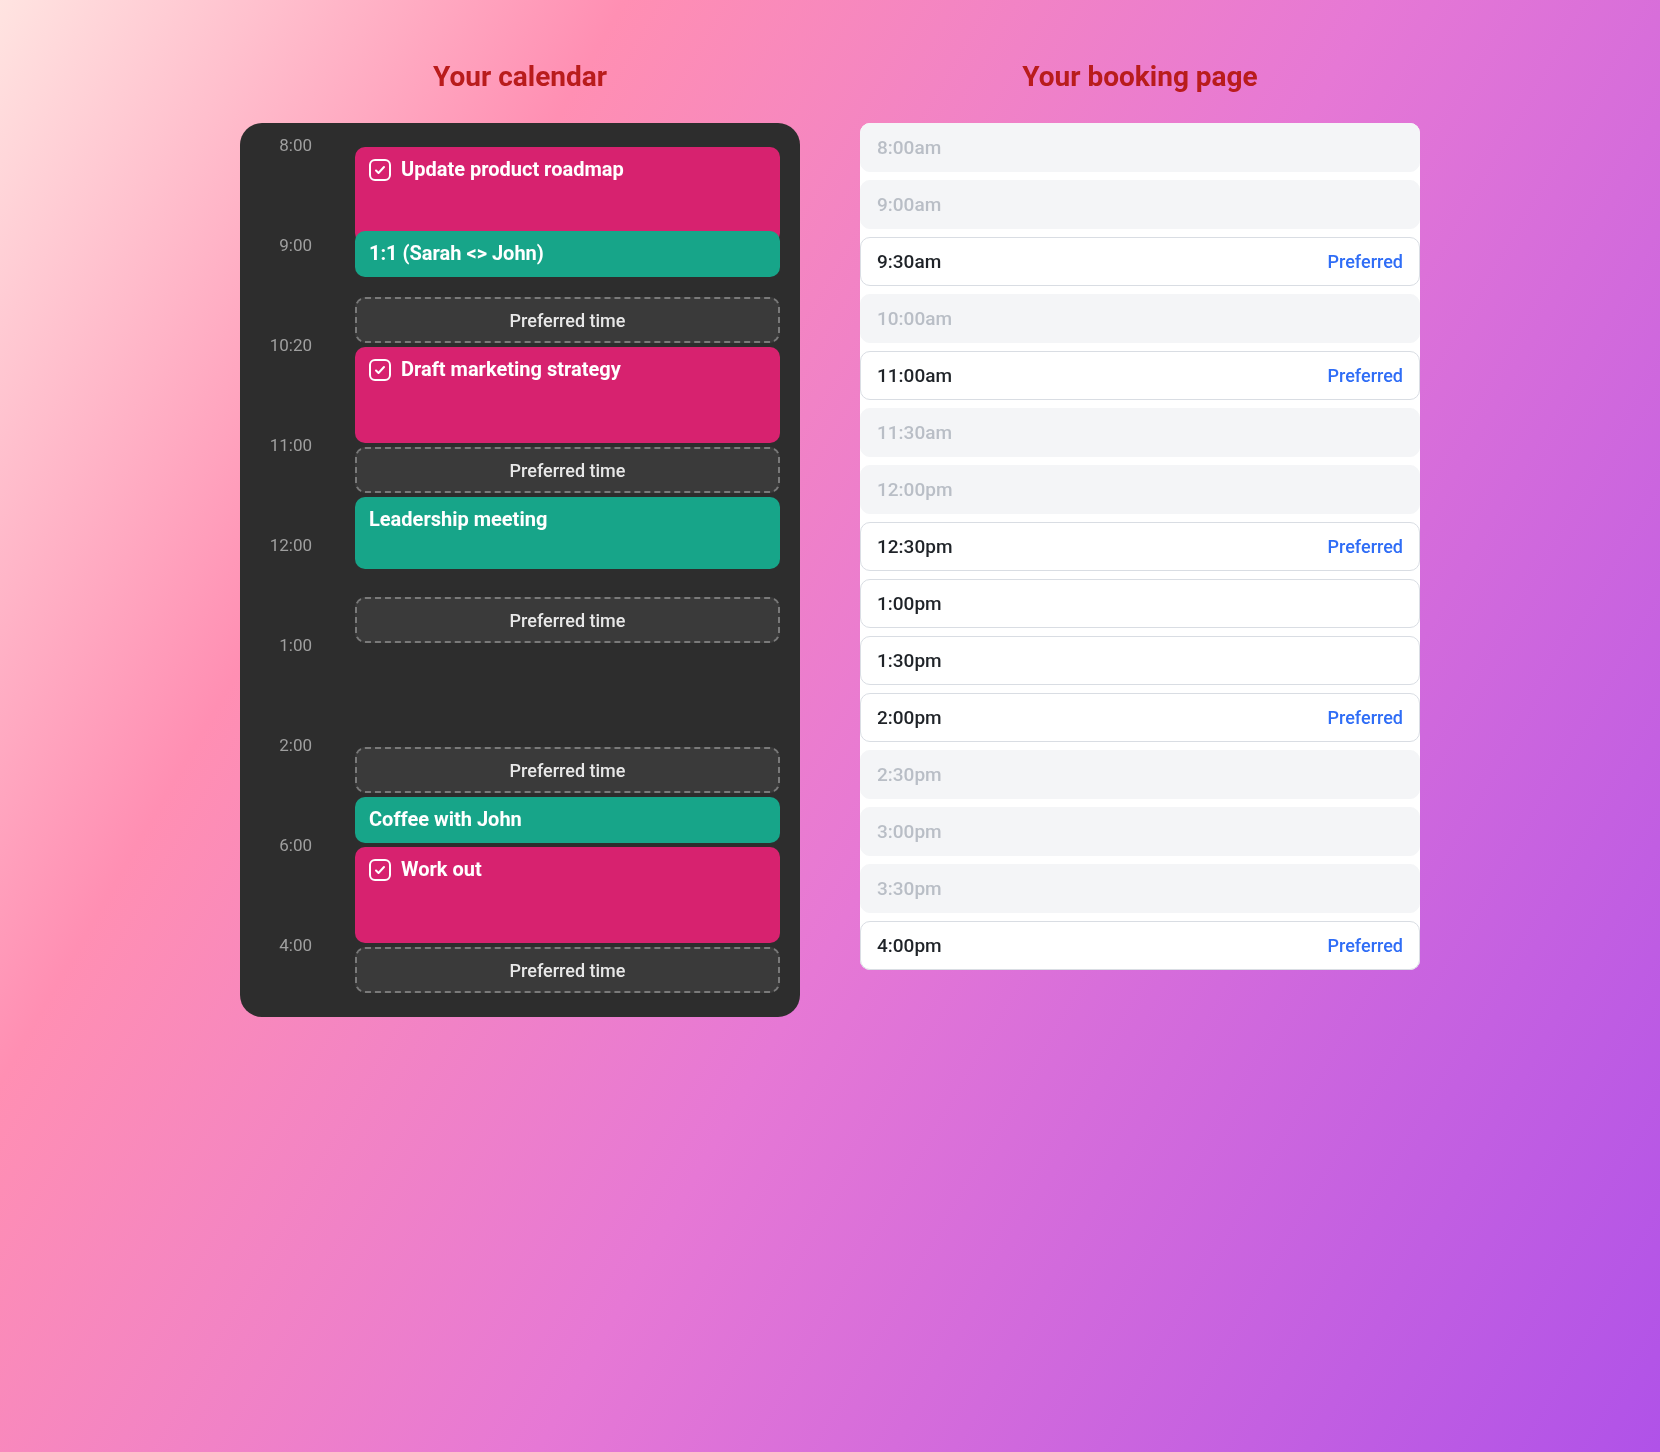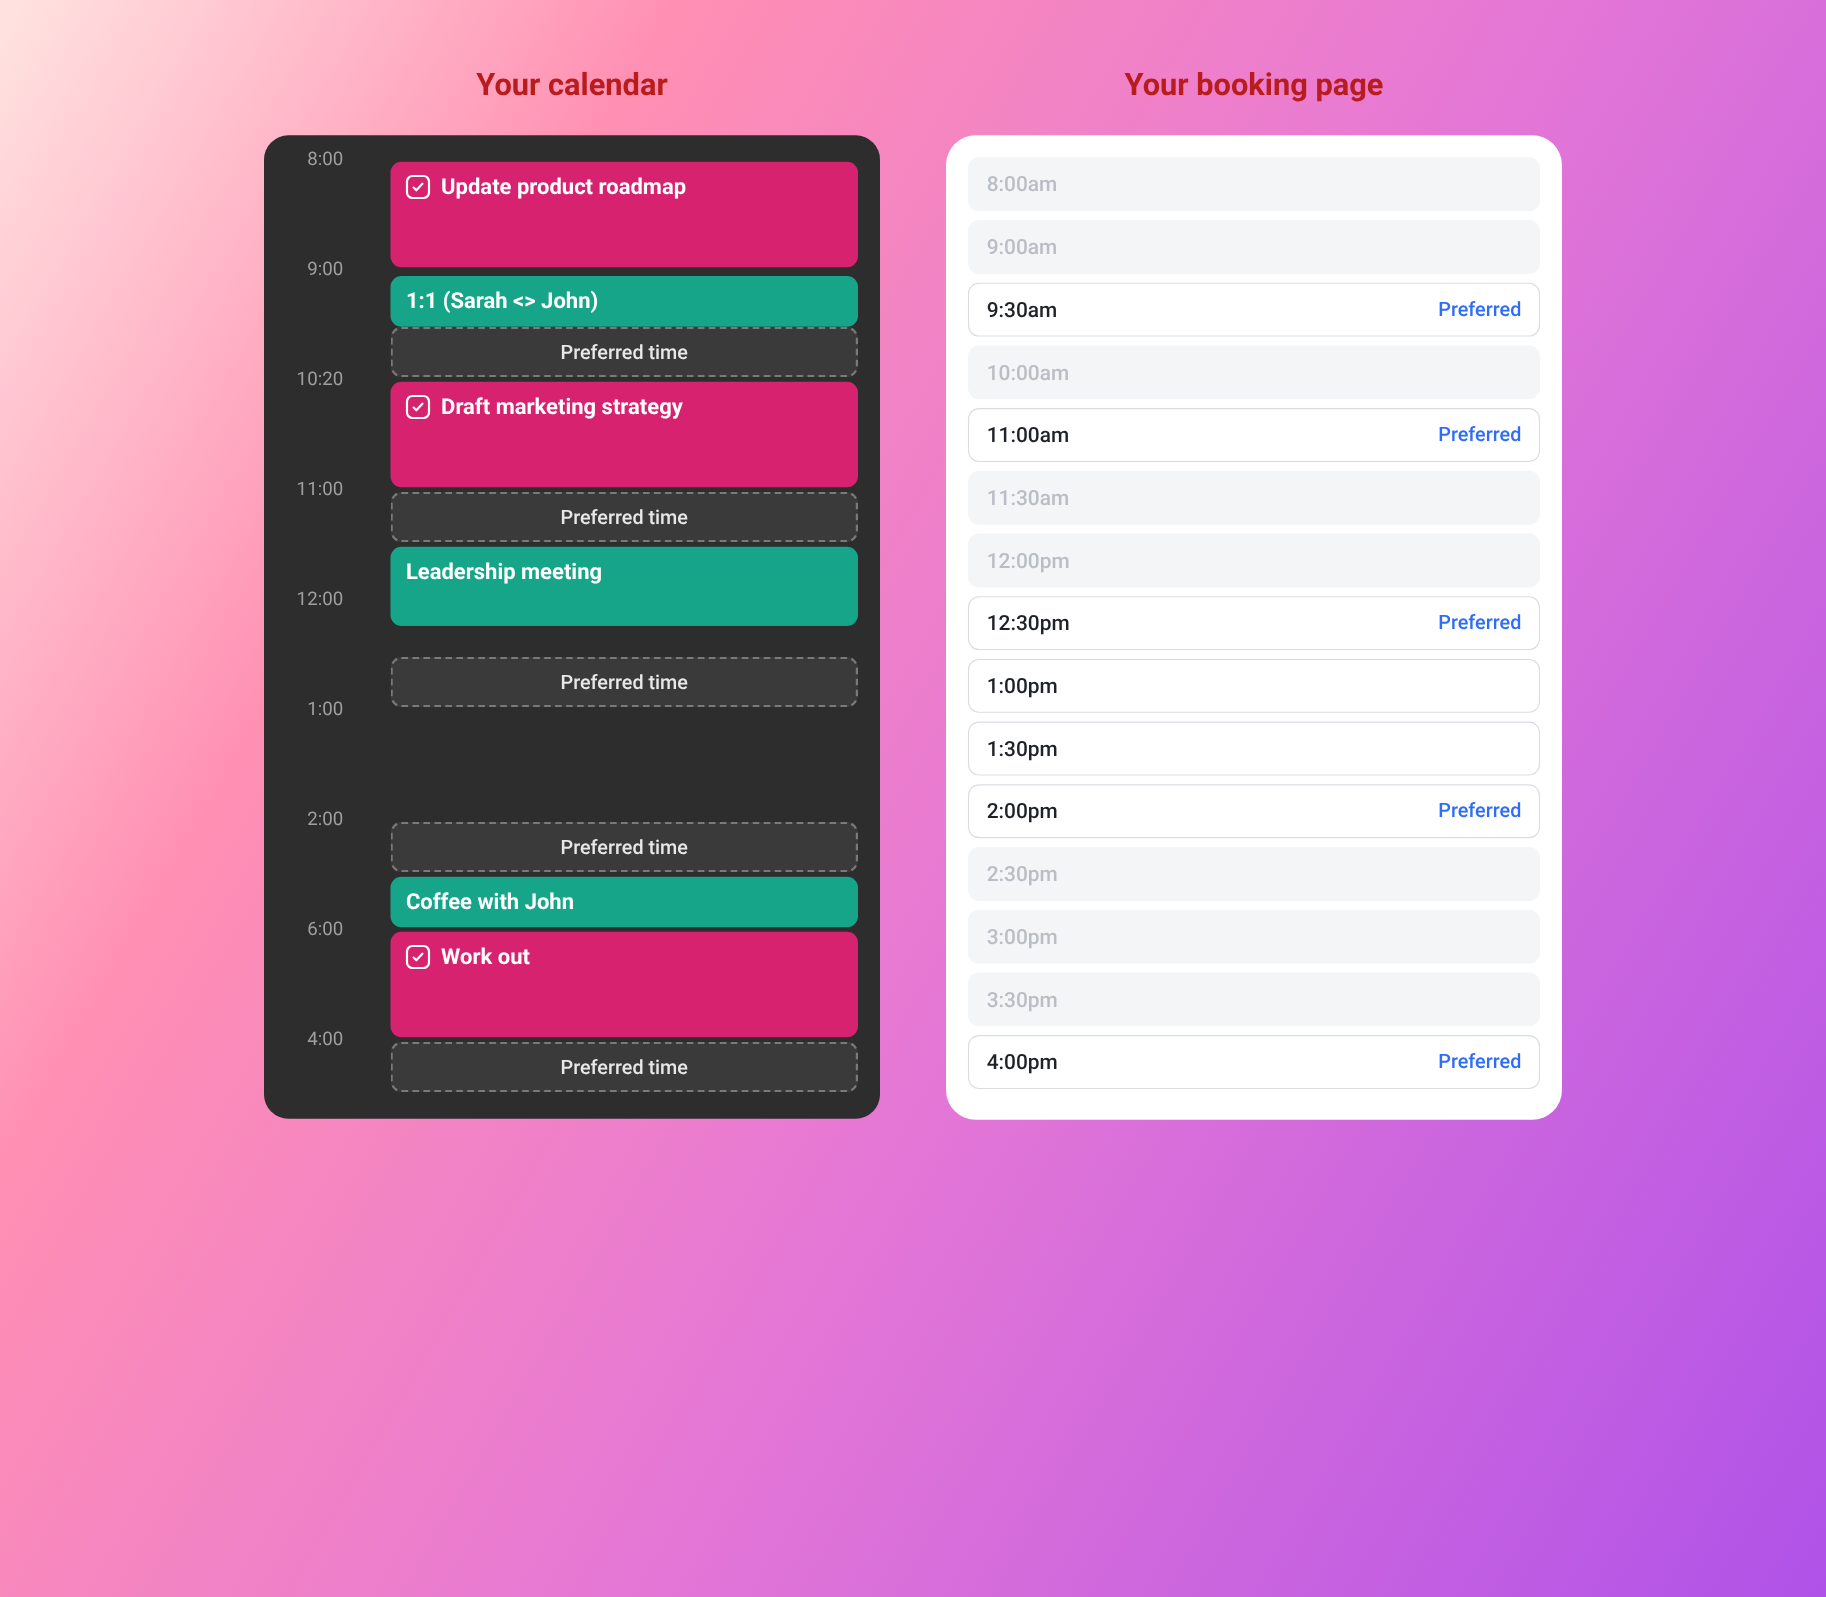--- a/index.html
+++ b/index.html
@@ -87,22 +87,21 @@
     display: inline-flex;
     align-items: center;
     justify-content: center;
     margin-top: 2px;
   }
   .check-icon svg { width: 12px; height: 12px; }
 
   
   .booking {
     background: #ffffff;
-    border-radius: 27px;
-    padding: 20px;
+    border-radius: 10px;
   }
   .slot {
     border-radius: 10px;
     border: 1.5px solid #e5e7eb;
     padding: 12px 16px;
     margin-bottom: 8px;
     display: flex;
     justify-content: space-between;
     align-items: center;
     font-size: 19px;
@@ -134,21 +133,21 @@
       <div class="cal-grid" id="cal-grid">
         <div class="cal-events" id="cal-events" style="height: 850px;">
             <div class="event pink" style="top: 2px; height: 96px;">
               <span class="check-icon">
                 <svg viewBox="0 0 24 24" fill="none" stroke="#fff" stroke-width="4" stroke-linecap="round" stroke-linejoin="round">
                   <polyline points="4 13 9 18 20 6"></polyline>
                 </svg>
               </span>
               <span>Update product roadmap</span>
             </div>
-            <div class="event teal" style="top: 106px; height: 46px;">
+            <div class="event teal" style="top: 86px; height: 46px;">
               <span>1:1 (Sarah &lt;&gt; John)</span>
             </div>
             <div class="event preferred" style="top: 152px; height: 46px;">
               <span>Preferred time</span>
             </div>
             <div class="event pink" style="top: 202px; height: 96px;">
               <span class="check-icon">
                 <svg viewBox="0 0 24 24" fill="none" stroke="#fff" stroke-width="4" stroke-linecap="round" stroke-linejoin="round">
                   <polyline points="4 13 9 18 20 6"></polyline>
                 </svg>

